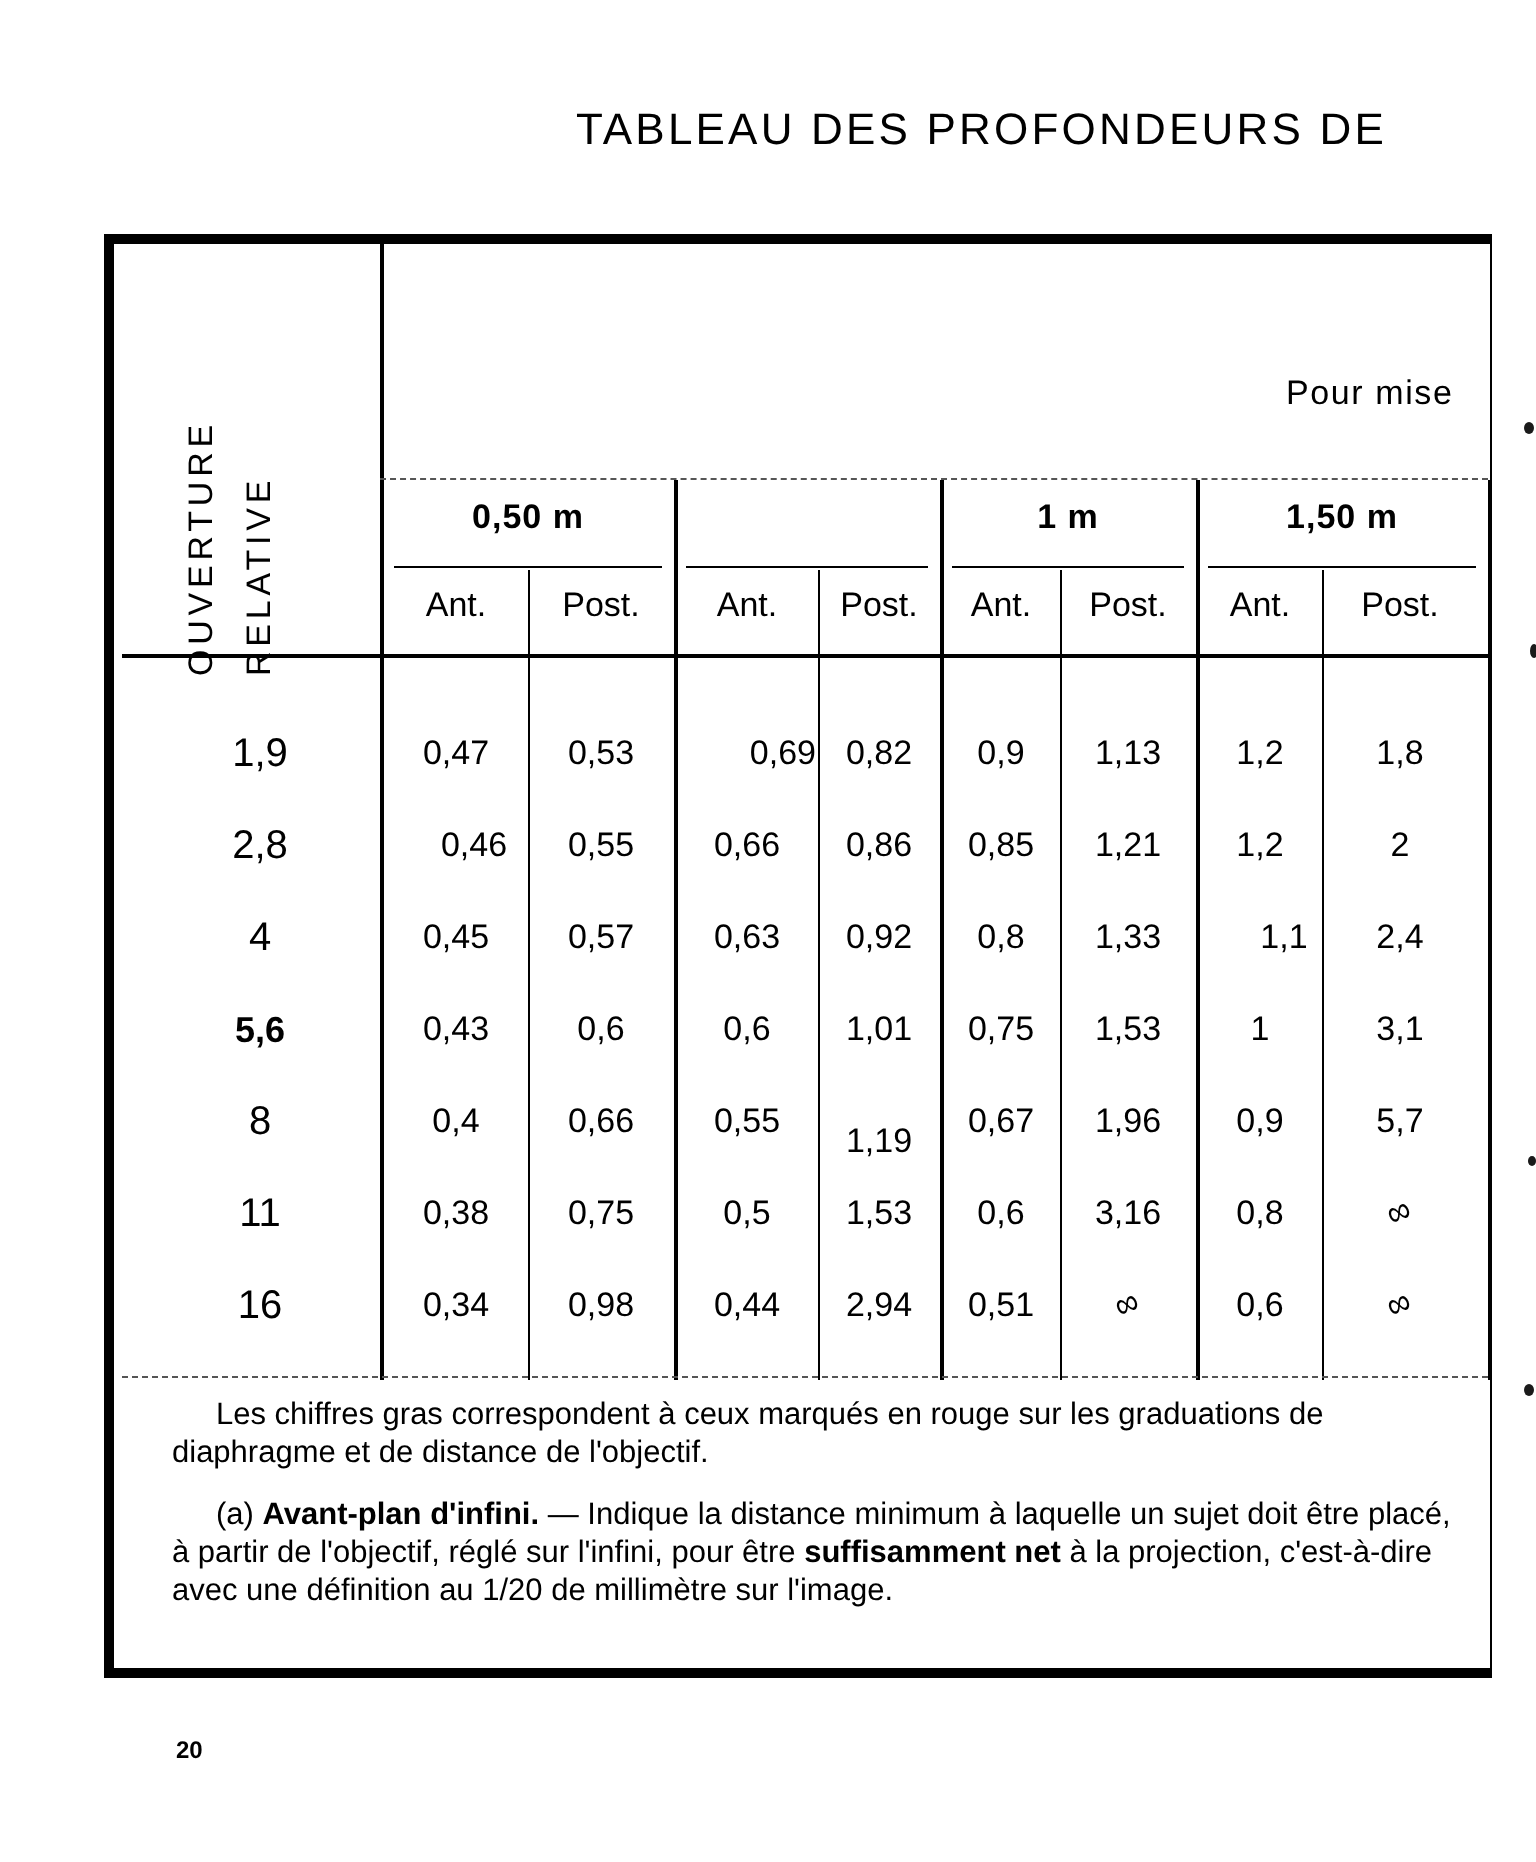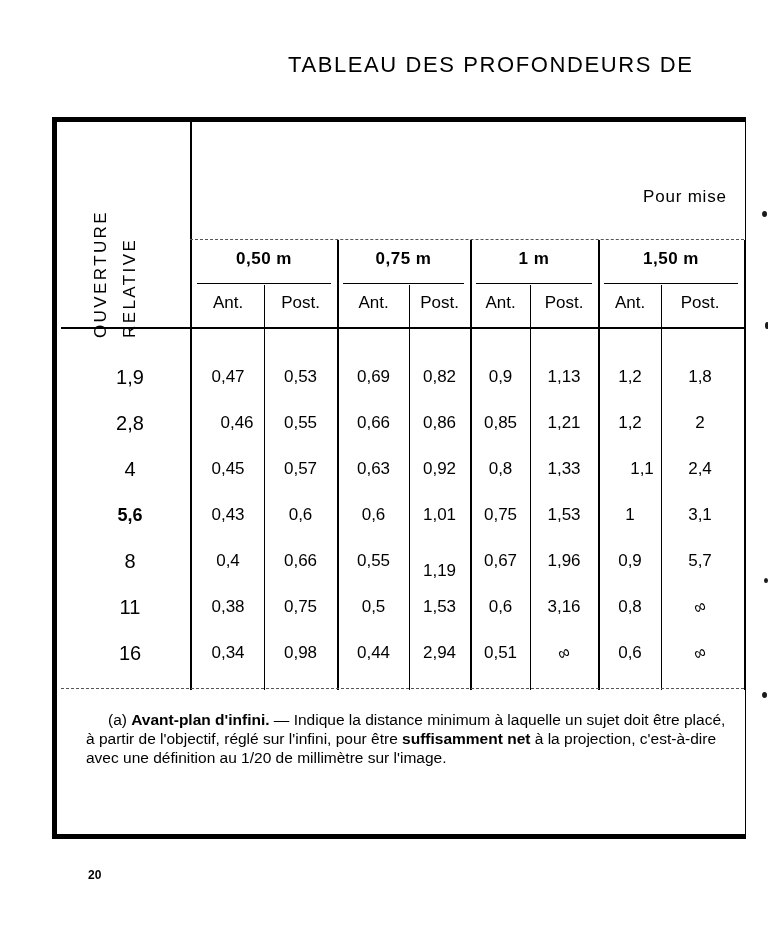--- a/index.html
+++ b/index.html
@@ -203,38 +203,37 @@
     <div class="hrule light" style="left:4px; top:566px; width:683px;"></div>
 
     <div id="ouverture-cell">
       <div class="vlabel" id="vlabel-ouverture">OUVERTURE</div>
       <div class="vlabel" id="vlabel-relative">RELATIVE</div>
     </div>
 
     <div id="pour-mise">Pour mise</div>
 
     <div class="dist-label" style="left:136px; width:142px;">0,50 m</div>
-    <div class="dist-label" style="left:282px; width:129px;">0,75 m</div>
     <div class="dist-label" style="left:415px; width:124px;">1 m</div>
     <div class="dist-label" style="left:543px; width:142px;">1,50 m</div>
 
     <div class="sub-label" style="left:136px; width:70px;">Ant.</div>
     <div class="sub-label" style="left:208px; width:71px;">Post.</div>
     <div class="sub-label" style="left:282px; width:69px;">Ant.</div>
     <div class="sub-label" style="left:353px; width:59px;">Post.</div>
     <div class="sub-label" style="left:415px; width:57px;">Ant.</div>
     <div class="sub-label" style="left:474px; width:66px;">Post.</div>
     <div class="sub-label" style="left:543px; width:60px;">Ant.</div>
     <div class="sub-label" style="left:605px; width:76px;">Post.</div>
 
     <div id="data-rows">
         <div class="data-cell aperture" style="left: 14px; width: 118px; top: 242px;">1,9</div>
         <div class="data-cell" style="left: 136px; width: 70px; top: 242px;">0,47</div>
         <div class="data-cell" style="left: 208px; width: 71px; top: 242px;">0,53</div>
-        <div class="data-cell" style="left: 282px; width: 69px; top: 242px;">0,69</div>
+        <div class="data-cell" style="left: 282px; width: 69px; top: 242px; text-align: right;">0,69</div>
         <div class="data-cell" style="left: 353px; width: 59px; top: 242px;">0,82</div>
         <div class="data-cell" style="left: 415px; width: 57px; top: 242px;">0,9</div>
         <div class="data-cell" style="left: 474px; width: 66px; top: 242px;">1,13</div>
         <div class="data-cell" style="left: 543px; width: 60px; top: 242px;">1,2</div>
         <div class="data-cell" style="left: 605px; width: 76px; top: 242px;">1,8</div>
         <div class="data-cell aperture" style="left: 14px; width: 118px; top: 288px;">2,8</div>
         <div class="data-cell" style="left: 145px; width: 70px; top: 288px;">0,46</div>
         <div class="data-cell" style="left: 208px; width: 71px; top: 288px;">0,55</div>
         <div class="data-cell" style="left: 282px; width: 69px; top: 288px;">0,66</div>
         <div class="data-cell" style="left: 353px; width: 59px; top: 288px;">0,86</div>
@@ -285,20 +284,21 @@
         <div class="data-cell" style="left: 353px; width: 59px; top: 518px;">2,94</div>
         <div class="data-cell" style="left: 415px; width: 57px; top: 518px;">0,51</div>
         <div class="data-cell" style="left: 474px; width: 66px; top: 518px;"><span class="inf">∞</span></div>
         <div class="data-cell" style="left: 543px; width: 60px; top: 518px;">0,6</div>
         <div class="data-cell" style="left: 605px; width: 76px; top: 518px;"><span class="inf">∞</span></div>
       </div>
   </div>
 </div>
 
 <div id="footnotes">
+  <p><span class="indent"></span><span>Les chiffres gras correspondent à ceux marqués en rouge sur les graduations de diaphragme et de distance de l'objectif.</span></p>
   <p class="second"><span class="indent"></span><span>(a) </span><span class="fn-b">Avant-plan d'infini.</span><span> — Indique la distance minimum à laquelle un sujet doit être placé, à partir de l'objectif, réglé sur l'infini, pour être </span><span class="fn-b">suffisamment net</span><span> à la projection, c'est-à-dire avec une définition au 1/20 de millimètre sur l'image.</span></p>
 </div>
 
 <div id="page-number">20</div>
 
 <div class="speck" style="left:762px; top:211px; width:5px; height:6px;"></div>
 <div class="speck" style="left:765px; top:322px; width:4px; height:7px;"></div>
 <div class="speck" style="left:764px; top:578px; width:4px; height:5px;"></div>
 <div class="speck" style="left:762px; top:692px; width:5px; height:6px;"></div>
 

